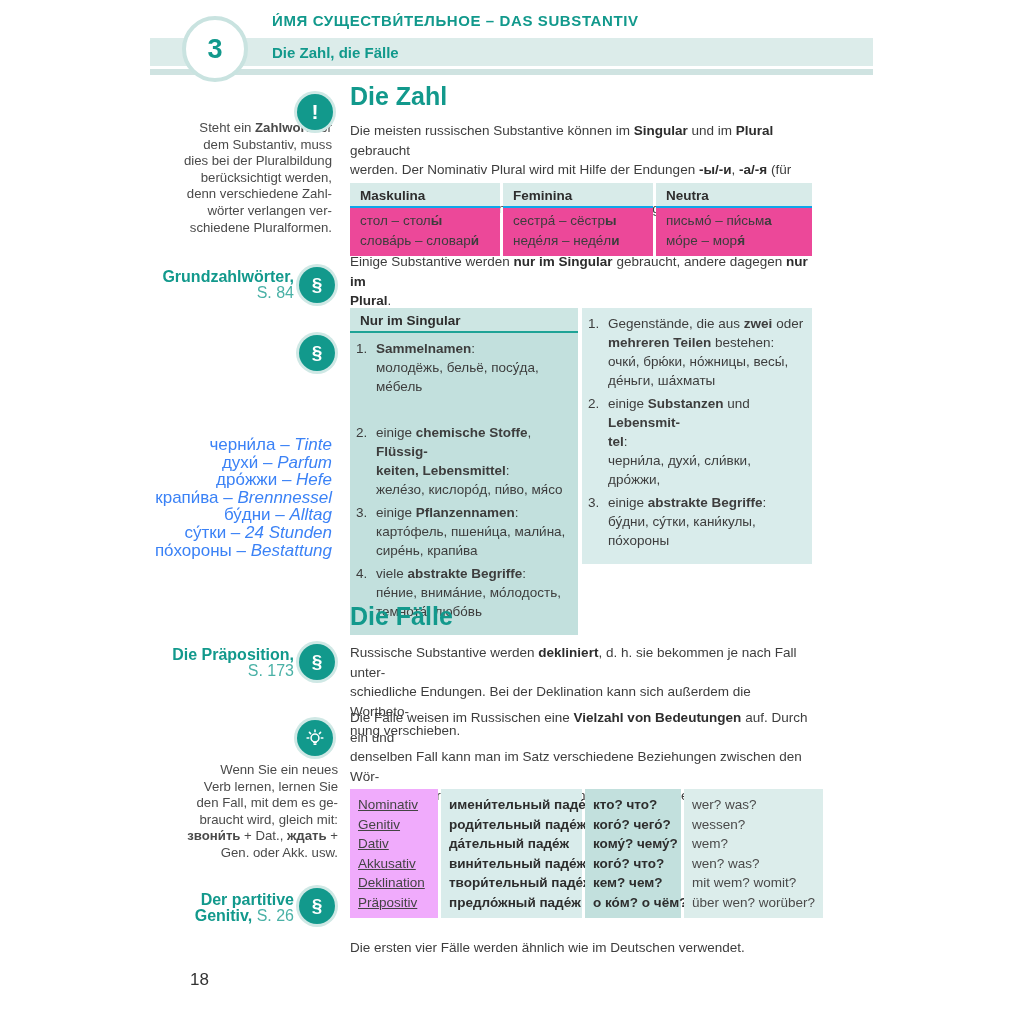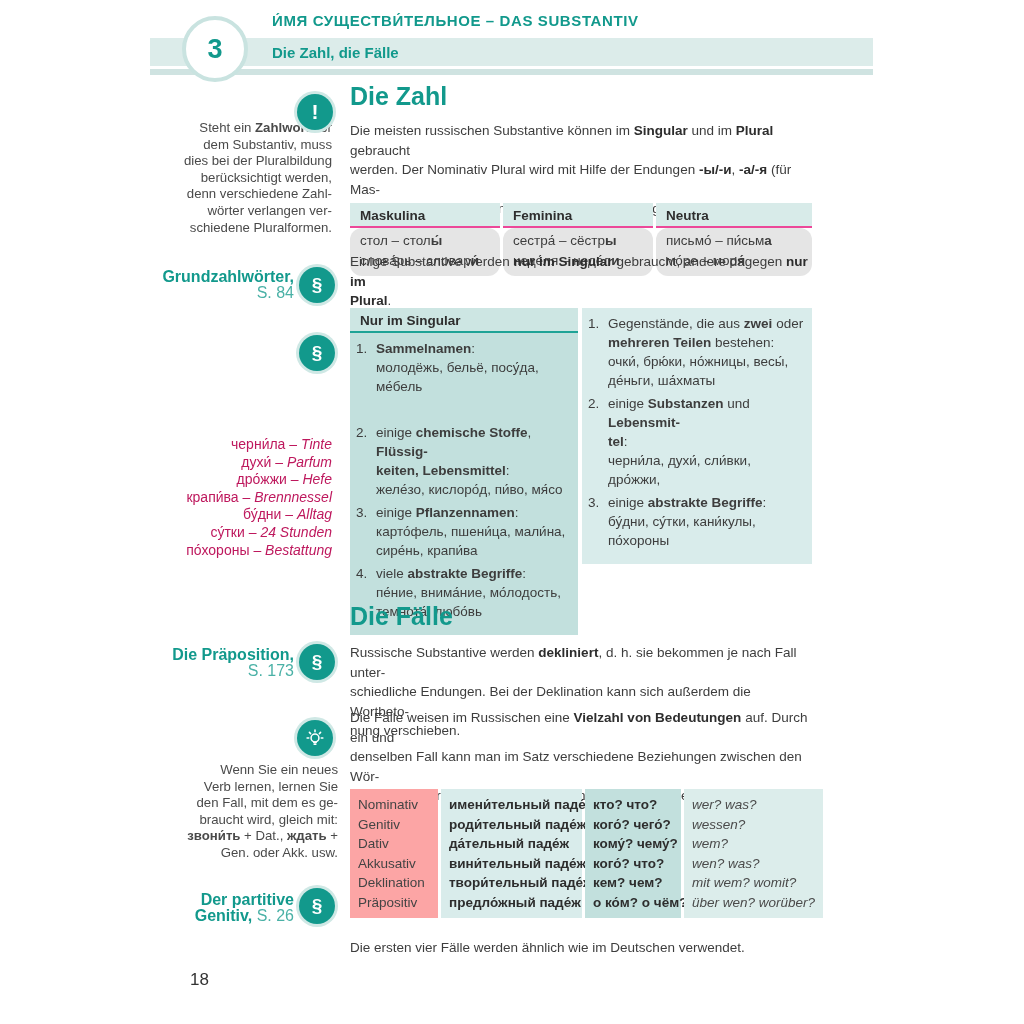--- a/index.html
+++ b/index.html
@@ -20,55 +20,55 @@
   .m-text{font-size:13.2px;line-height:16.6px;text-align:right;color:#4a4a4a;}
   .m-ref{font-size:16px;line-height:16.2px;text-align:right;color:#12998c;font-weight:normal;}
   .rr{color:#4ab1a6;margin-top:28px;}
   .rb{font-weight:bold;color:inherit;}
   .ri{font-style:italic;}
   .icon-circle{width:36px;height:36px;border-radius:50%;background:#12998c;color:#fff;
         display:flex;align-items:center;justify-content:center;font-weight:bold;
         box-shadow:0 0 0 3px #cfe8e5;z-index:2;}
   .icon-excl{font-size:21px;}
   .icon-para{font-size:19px;}
-  .vocab{font-size:14px;line-height:17.6px;text-align:right;color:#be185d;}
+  .vocab{font-size:17px;line-height:17.6px;text-align:right;color:#3b82f6;}
 
   
   .h1{left:350px;font-size:25px;font-weight:bold;color:#12998c;}
   .para{left:350px;width:462px;font-size:13.5px;line-height:19.5px;color:#3d3d3d;}
   .para .rb{color:#2d2d2d;}
 
   
   .tbl-genus{left:350px;top:183px;width:462px;display:grid;grid-template-columns:150px 150px 1fr;gap:3px;}
   .gcol .thead{background:#d8ebe9;font-weight:bold;color:#2e2e2e;font-size:13.5px;
-        padding:5px 10px 3px 10px;border-bottom:2px solid #ec4899;margin-top:20px;}
-  .gcol .tbody{background:#e5e5e5;font-size:13.5px;padding:3px 10px 5px 10px;border-radius:12px;}
+        padding:5px 10px 3px 10px;border-bottom:2px solid #0ea5e9;}
+  .gcol .tbody{background:#ec4899;font-size:13.5px;padding:3px 10px 5px 10px;}
   .gcol .trow{line-height:20px;white-space:nowrap;}
 
   
   .tbl-number{left:350px;top:308px;width:462px;display:grid;grid-template-columns:228px 1fr;gap:4px;}
   .ncol .thead{font-weight:bold;color:#2e2e2e;font-size:13.5px;padding:5px 10px 3px 10px;
         border-bottom:2px solid #1fa396;}
   .ncol .tbody{font-size:13.5px;padding:6px 8px 10px 6px;min-height:232px;}
   .col-singular .thead{background:#cde6e3;}
   .col-singular .tbody{background:#c2e0dd;}
   .col-plural .thead{background:#dcedeb;}
   .col-plural .tbody{background:#d9eceb;}
   .n-item{display:grid;grid-template-columns:20px 1fr;line-height:19px;margin-bottom:4px;}
   .n-item .num{color:#3d3d3d;}
   .gap-lg{margin-top:27px;}
 
   
   .tbl-cases{left:350px;top:789px;width:462px;display:grid;grid-template-columns:88px 141px 96px 1fr;gap:3px;}
   .case-col{display:flex;flex-direction:column;padding:6px 0;}
   .case-col .cell{line-height:19.5px;padding:0 8px;white-space:nowrap;font-size:13.5px;}
-  .cc1{background:#fca5a5;color:#444;}
+  .cc1{background:#f0abfc;color:#444;text-decoration:underline;}
   .cc2{background:#d9eceb;font-weight:bold;color:#2d2d2d;}
   .cc3{background:#c2e0dd;font-weight:bold;color:#2d2d2d;}
-  .cc4{background:#dcedeb;font-style:italic;color:#4a4a4a;}
+  .cc4{background:#dcedeb;color:#4a4a4a;}
 
   .closing{left:350px;top:940px;width:462px;font-size:13.5px;color:#3d3d3d;}
   .page-number{left:190px;top:970px;font-size:17px;color:#333;}
 </style>
 </head>
 <body>
 
 <div class="page">
 
   <div class="abs book-title">И́МЯ СУЩЕСТВИ́ТЕЛЬНОЕ – DAS SUBSTANTIV</div>

